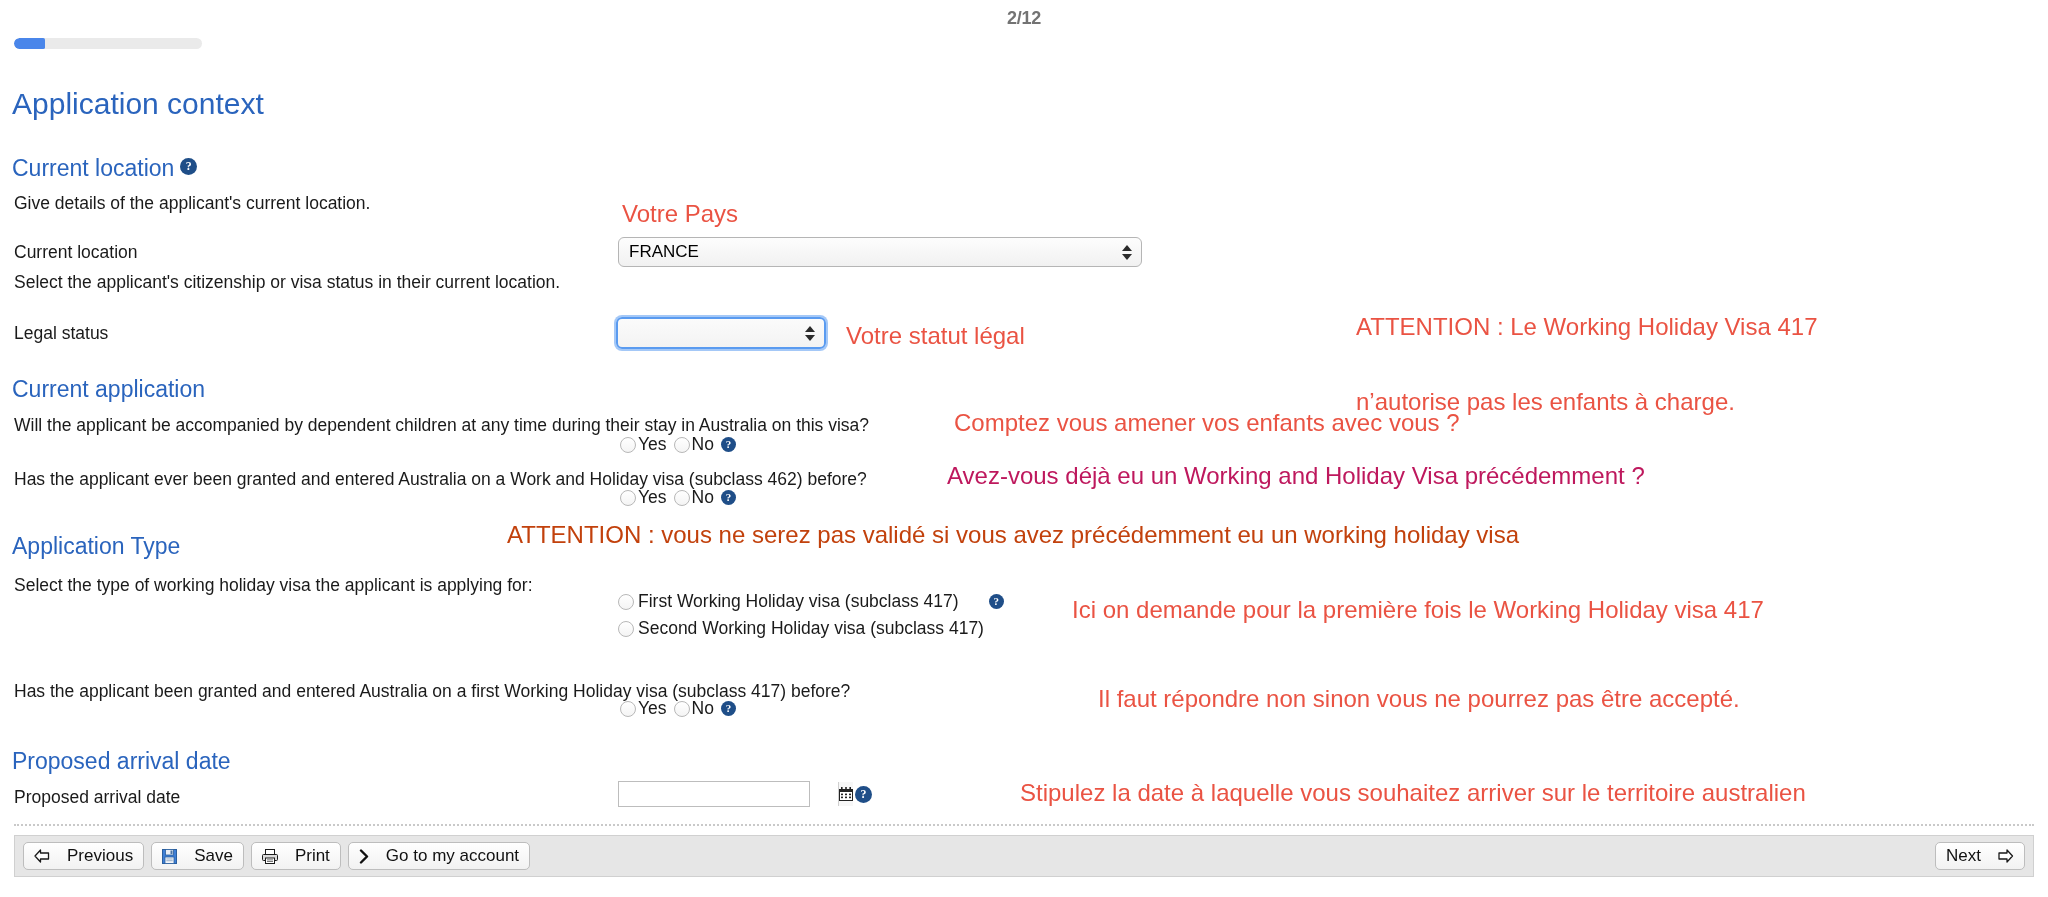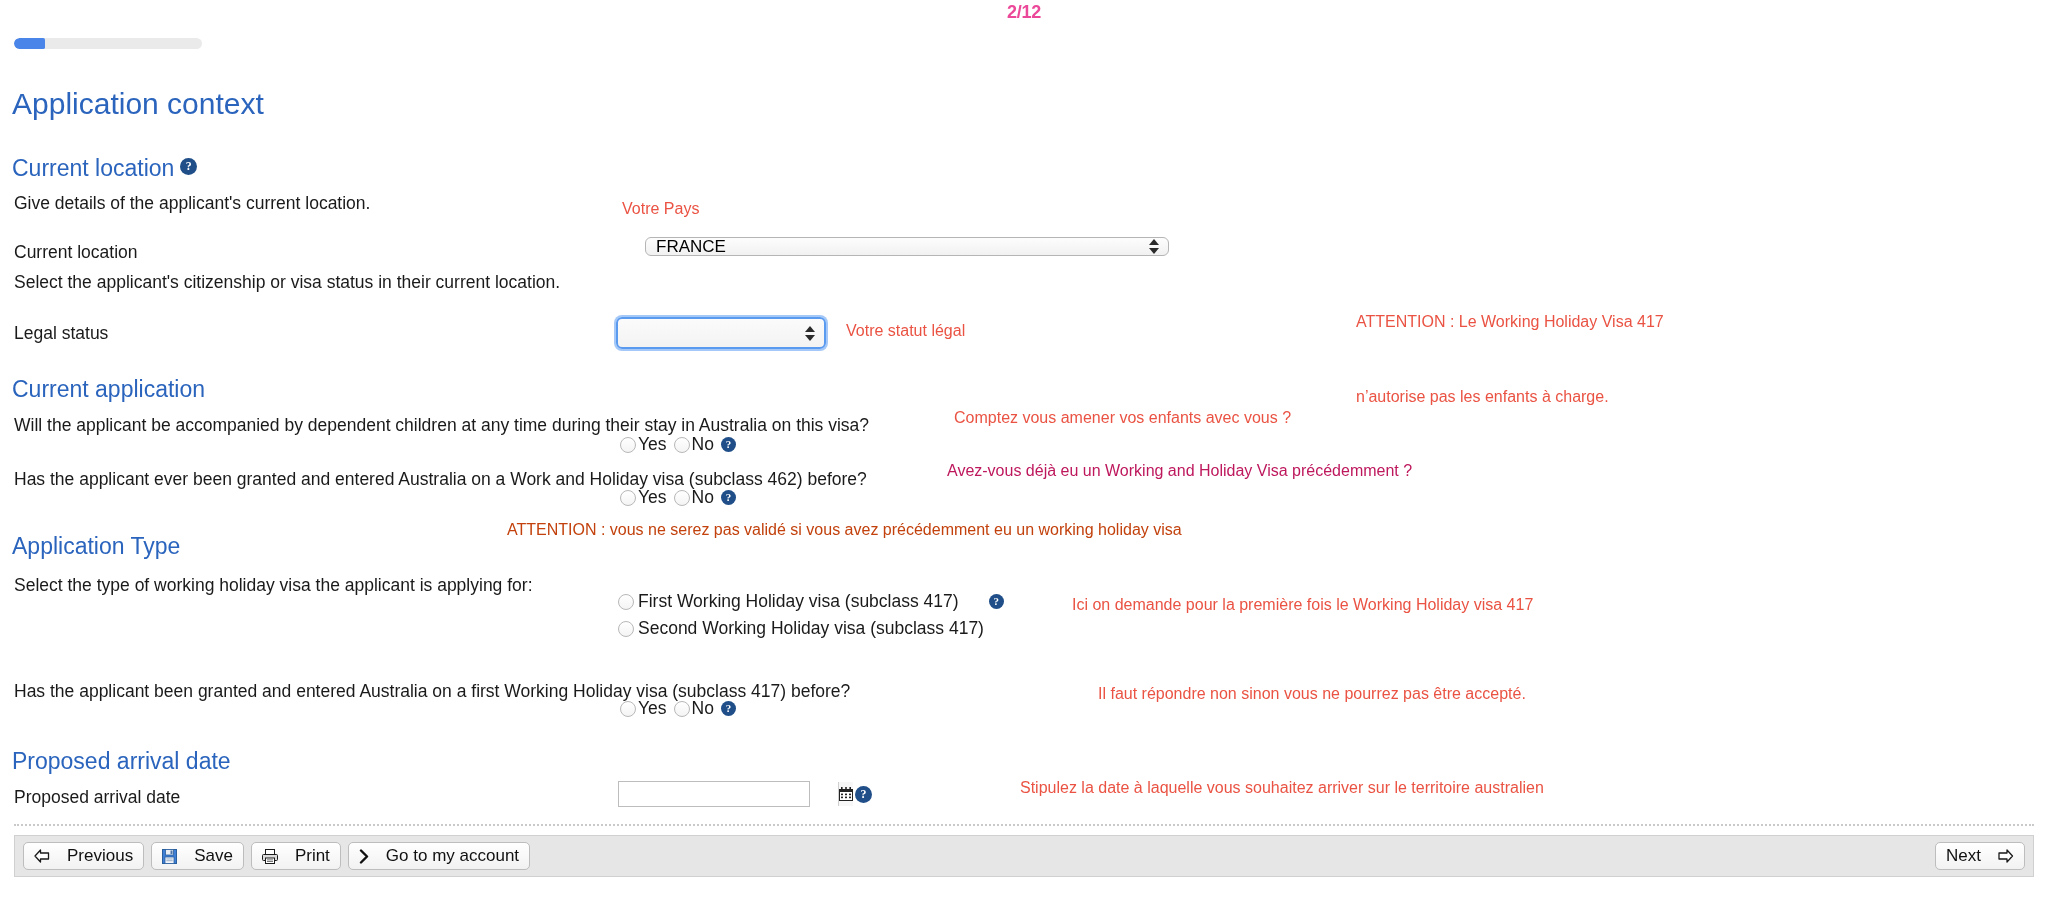--- a/index.html
+++ b/index.html
@@ -34,26 +34,26 @@
     overflow: hidden;
   }
   .progress-fill {
     height: 100%;
     background: #4a86ea;
     border-radius: 6px 2px 2px 6px;
   }
   .page-counter {
     position: absolute;
     left: 0;
-    top: 2px;
+    top: 8px;
     width: 2048px;
     text-align: center;
     font-size: 18px;
     font-weight: bold;
-    color: #ec4899;
+    color: #737373;
     letter-spacing: -0.3px;
   }
 
   
   .page-title {
     position: absolute;
     left: 12px;
     top: 87px;
     font-size: 30px;
     color: #2a64bd;
@@ -198,21 +198,21 @@
     align-items: center;
     justify-content: center;
     cursor: pointer;
   }
   .cal-icon { display:block; }
 
   
   .note {
     position: absolute;
     color: #ea5343;
-    font-size: 16px;
+    font-size: 24px;
     white-space: nowrap;
     font-weight: normal;
   }
   .note.c { }
 
   
   .dotted-sep {
     position: absolute;
     left: 14px;
     top: 824px;
@@ -266,21 +266,21 @@
 <div class="section-head" style="left:12px; top:155px;">
   <span>Current location</span><span class="help-icon help">?</span>
 </div>
 
 <div class="label" style="left:14px; top:193px;">Give details of the applicant's current location.</div>
 
 <div class="note" style="left: 622px; top: 200px; color: rgb(234, 83, 67);">Votre Pays</div>
 
 <div class="label" style="left:14px; top:242px;">Current location</div>
 
-<div class="select-box" style="left:618px; top:237px; width:524px; height:19px;margin-left:27px;">
+<div class="select-box" style="left:618px; top:237px; width:524px; height:30px;">
   <span>FRANCE</span>
   <span class="spinner">
       <i class="up"></i>
       <i class="down"></i>
     </span>
 </div>
 
 <div class="label" style="left:14px; top:272px;">Select the applicant's citizenship or visa status in their current location.</div>
 
 <div class="label" style="left:14px; top:323px;">Legal status</div>

